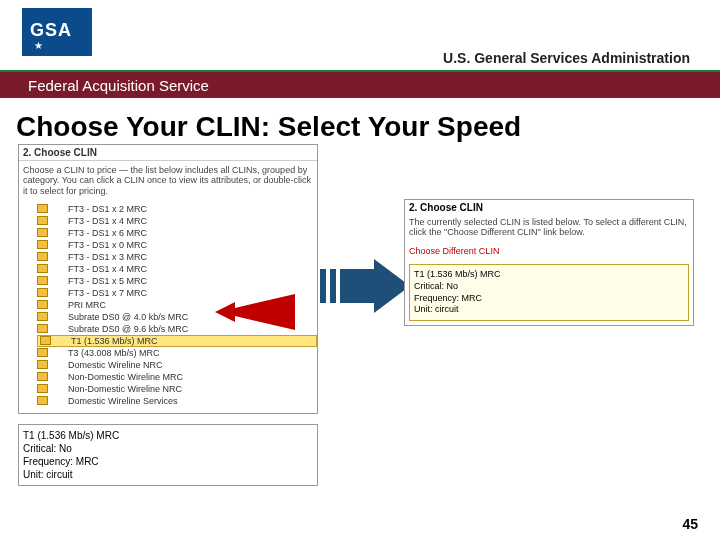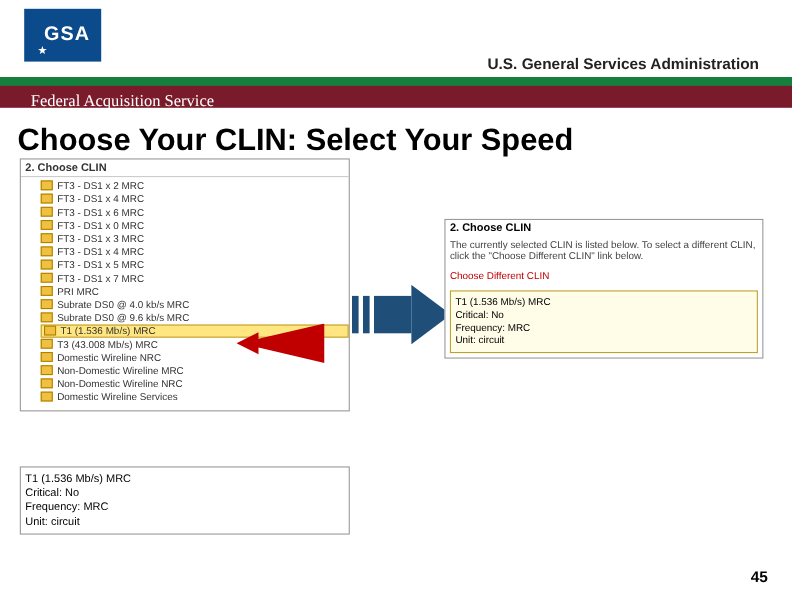--- a/index.html
+++ b/index.html
@@ -1,34 +1,34 @@
 <!DOCTYPE html>
 <html><head>
 <meta charset="utf-8">
 <style>
   * { box-sizing: border-box; margin: 0; padding: 0; }
   body { width: 720px; height: 540px; font-family: Arial, sans-serif; background: #fff; position: relative; overflow: hidden; }
   .slide { width: 720px; height: 540px; position: relative; background: #fff; }
   .header-top { height: 70px; position: relative; }
   .gsa-logo { position: absolute; left: 22px; top: 8px; width: 70px; height: 48px; background: #0b4a8b; }
-  .gsa-logo-text { color: #fff; font-weight: bold; font-size: 18px; padding: 12px 0 0 8px; letter-spacing: 1px; text-align: center; }
+  .gsa-logo-text { color: #fff; font-weight: bold; font-size: 18px; padding: 12px 0 0 8px; letter-spacing: 1px; }
   .star { color: #fff; font-size: 10px; position: absolute; left: 12px; top: 32px; letter-spacing: 3px; }
   .org-title { position: absolute; right: 30px; top: 50px; font-size: 14px; font-weight: bold; color: #222; }
-  .header-bar { background: #7a1b2b; height: 28px; line-height: 28px; padding-left: 28px; color: #fff; font-size: 15px; border-top: 8px solid #15803d; font-family: Liberation Serif, serif; }
+  .header-bar { background: #7a1b2b; height: 28px; line-height: 28px; padding-left: 28px; color: #fff; font-size: 15px; border-top: 2px solid #15803d; }
   .slide-title { font-size: 28px; font-weight: bold; padding: 12px 0 0 16px; color: #000; line-height: 1.2; }
   .content { position: relative; width: 100%; height: 380px; }
 
   .panel-left { position: absolute; left: 18px; top: 0; width: 300px; border: 1px solid #999; background: #fff; font-size: 10px; color: #333; }
   .panel-left .step-title { font-weight: bold; padding: 2px 4px; border-bottom: 1px solid #ccc; font-size: 10px; }
   .panel-left .desc { padding: 4px; font-size: 9px; color: #444; line-height: 1.2; }
   .tree { padding: 2px 0 6px 8px; }
   .tree-item { display: flex; align-items: center; font-size: 9px; padding: 1px 0; color: #333; white-space: nowrap; }
   .folder-icon { width: 11px; height: 9px; background: #f0c040; border: 1px solid #b08000; margin-right: 4px; display: inline-block; }
   .tree-item.highlight { background: #ffe680; border: 1px solid #c0a030; padding: 0 2px; }
-  .tree-item.indent1 { margin-left: 10px; }
+  .tree-item.indent1 { margin-left: 10px; gap: 16px; }
 
   .arrow { position: absolute; left: 215px; top: 150px; width: 80px; height: 36px; }
   .arrow-body { fill: #c00000; }
 
   .thick-arrow { position: absolute; left: 320px; top: 115px; width: 90px; height: 54px; }
 
   .panel-right { position: absolute; left: 404px; top: 55px; width: 290px; border: 1px solid #999; background: #fff; font-size: 10px; }
   .panel-right .step-title { font-weight: bold; padding: 2px 4px; font-size: 10px; }
   .panel-right .desc { padding: 2px 4px 6px 4px; font-size: 9px; color: #444; line-height: 1.2; }
   .link { color: #c00000; font-size: 9px; padding: 2px 4px; display: inline-block; cursor: pointer; }
@@ -52,20 +52,21 @@
   <div class="header-bar">Federal Acquisition Service</div>
 
   <div class="slide-title">
     <span>Choose Your CLIN:  Select Your Speed</span>
   </div>
 
   <div class="content">
 
     <div class="panel-left">
       <div class="step-title">2. Choose CLIN</div>
+      <div class="desc">Choose a CLIN to price — the list below includes all CLINs, grouped by category. You can click a CLIN once to view its attributes, or double-click it to select for pricing.</div>
       <div class="tree" id="tree">
           <div class="tree-item indent1">
             <span class="folder-icon"></span>
             <span>FT3 - DS1 x 2 MRC</span>
           </div>
           <div class="tree-item indent1">
             <span class="folder-icon"></span>
             <span>FT3 - DS1 x 4 MRC</span>
           </div>
           <div class="tree-item indent1">

